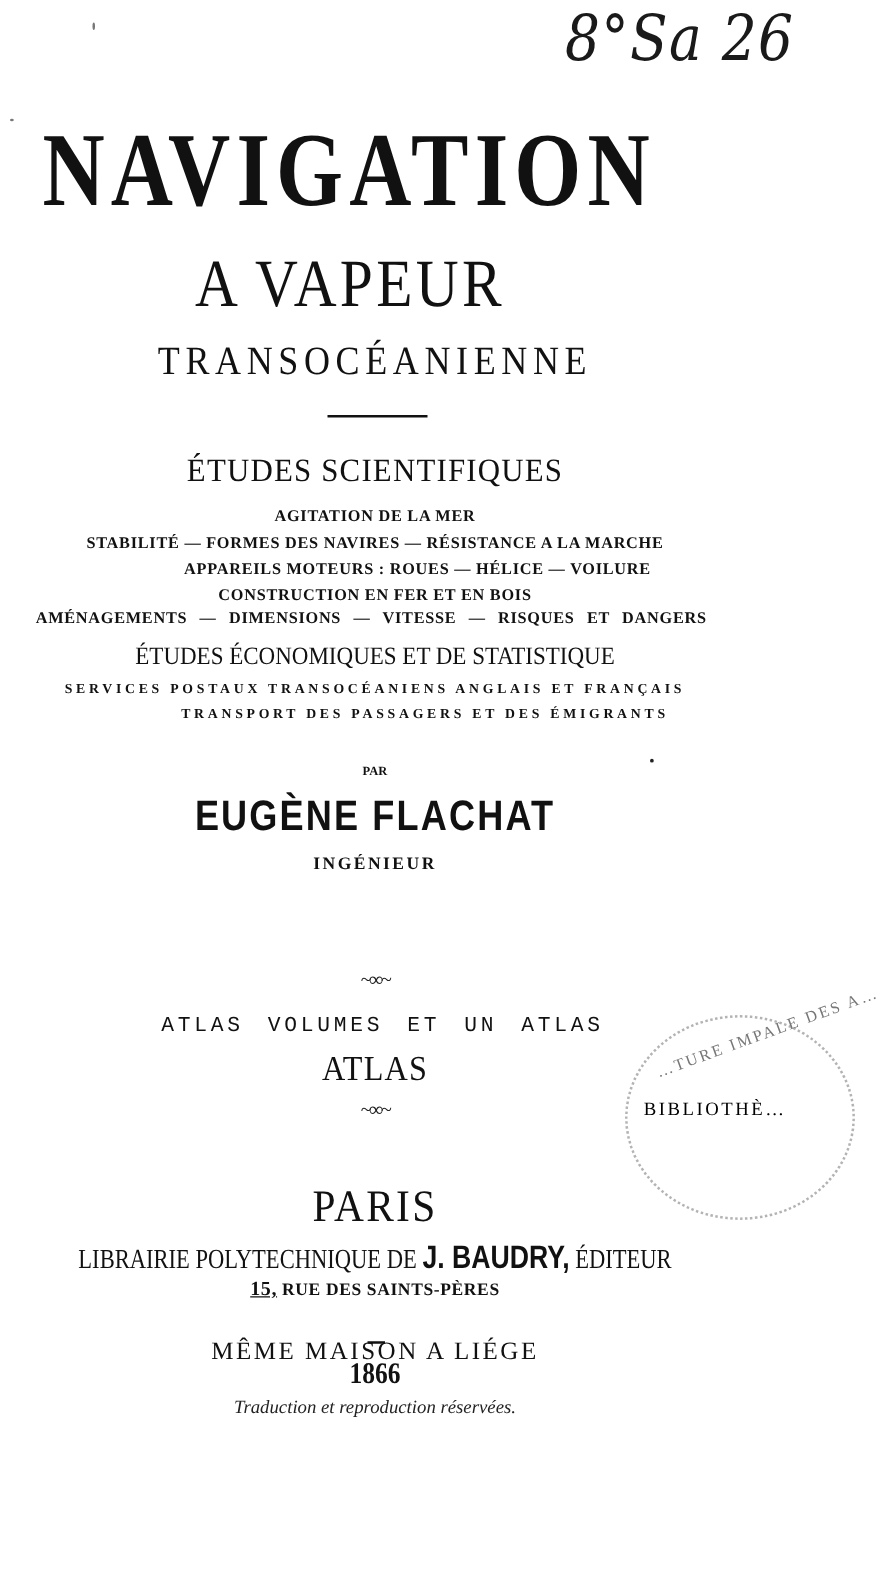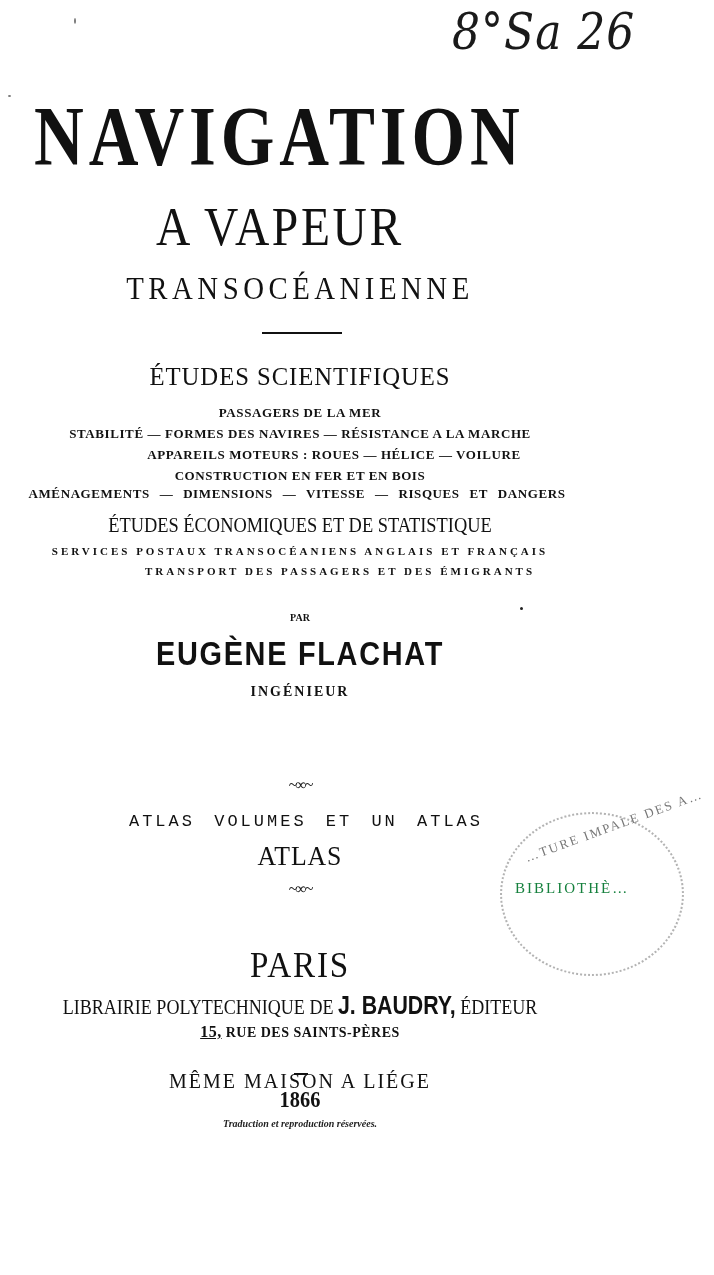--- a/index.html
+++ b/index.html
@@ -42,44 +42,44 @@
     .vol { top: 812px; left: 0; width: 612px; font-family: "Liberation Mono", "DejaVu Sans Mono", monospace; font-size: 17px; letter-spacing: 3px; word-spacing: 6px; }
     .atlas { top: 840px; left: 0; width: 600px; font-size: 28px; letter-spacing: 1px; transform: scaleX(0.92); }
     .paris { top: 944px; left: 0; width: 600px; font-size: 36px; letter-spacing: 2px; transform: scaleX(0.92); }
     .pub { top: 990px; left: 0; width: 600px; font-size: 22px; transform: scaleX(0.82); }
     .pub .baudry { font-family: "Liberation Sans", "DejaVu Sans", sans-serif; font-weight: bold; font-size: 26px; }
     .addr { top: 1023px; left: 0; width: 600px; font-size: 14px; font-weight: bold; letter-spacing: 0.5px; }
     .addr .num { font-size: 16px; text-decoration: underline; }
     .liege { top: 1070px; left: 0; width: 600px; font-size: 20px; letter-spacing: 2px; }
     .rule2 { left: 294px; top: 1073px; width: 14px; height: 2px; }
     .year { top: 1086px; left: 0; width: 600px; font-size: 24px; font-weight: bold; transform: scaleX(0.85); }
-    .rights { top: 1118px; left: 0; width: 600px; font-size: 10px; font-weight: bold; font-style: italic; color: #222; }
+    .rights { top: 1118px; left: 0; width: 600px; font-size: 15px; font-weight: normal; font-style: italic; color: #222; }
     .stamp {
       position: absolute; left: 500px; top: 812px; width: 180px; height: 160px;
       border-radius: 50%; border: 2px dotted #9a9a9a; opacity: 0.75;
     }
     .stamp-arc { position: absolute; left: 520px; top: 818px; font-size: 13px; color: #777; transform: rotate(-20deg); letter-spacing: 2px; }
-    .stamp-mid { position: absolute; left: 515px; top: 880px; font-size: 15px; color: #15803d; letter-spacing: 2px; }
+    .stamp-mid { position: absolute; left: 515px; top: 880px; font-size: 15px; color: #000000; letter-spacing: 2px; }
     .speck { position: absolute; background: #777; border-radius: 50%; }
   </style>
 </head>
 <body>
 
 <div>
 
   <div class="shelfmark">8°Sa 26</div>
 
   <div class="abs title-main">NAVIGATION</div>
   <div class="abs title-sub">A VAPEUR</div>
   <div class="abs title-sub2">TRANSOCÉANIENNE</div>
 
   <div class="rule rule1"></div>
 
   <div class="abs h-etudes">ÉTUDES SCIENTIFIQUES</div>
-  <div class="abs small-caps l1">PASSAGERS DE LA MER</div>
+  <div class="abs small-caps l1">AGITATION DE LA MER</div>
   <div class="abs small-caps l2">STABILITÉ — FORMES DES NAVIRES — RÉSISTANCE A LA MARCHE</div>
   <div class="abs small-caps l3">APPAREILS MOTEURS : ROUES — HÉLICE — VOILURE</div>
   <div class="abs small-caps l4">CONSTRUCTION EN FER ET EN BOIS</div>
   <div class="abs small-caps l5">AMÉNAGEMENTS — DIMENSIONS — VITESSE — RISQUES ET DANGERS</div>
 
   <div class="abs h-eco">ÉTUDES ÉCONOMIQUES ET DE STATISTIQUE</div>
   <div class="abs l6">SERVICES POSTAUX TRANSOCÉANIENS ANGLAIS ET FRANÇAIS</div>
   <div class="abs l7">TRANSPORT DES PASSAGERS ET DES ÉMIGRANTS</div>
 
   <div class="abs par">PAR</div>

